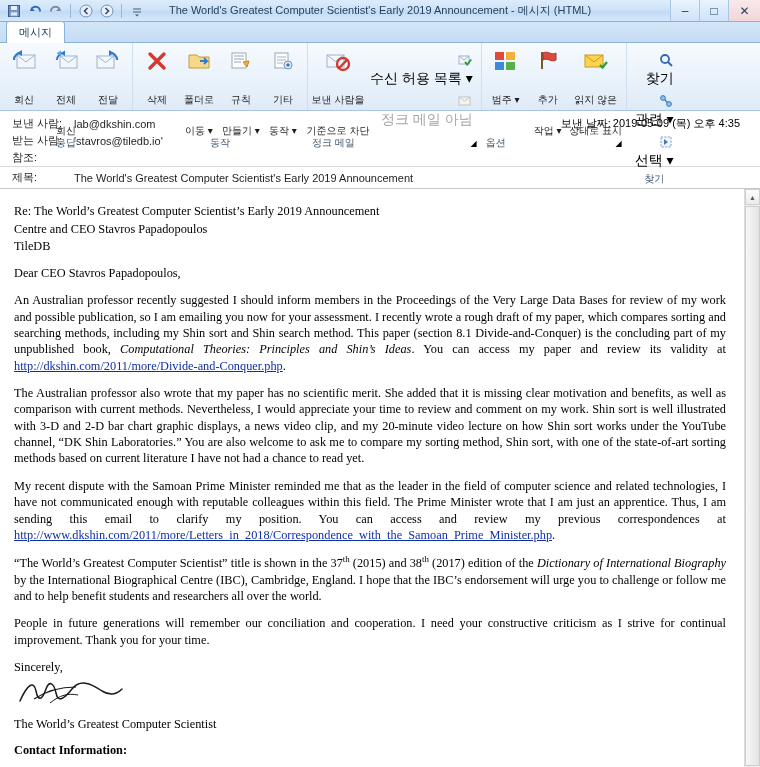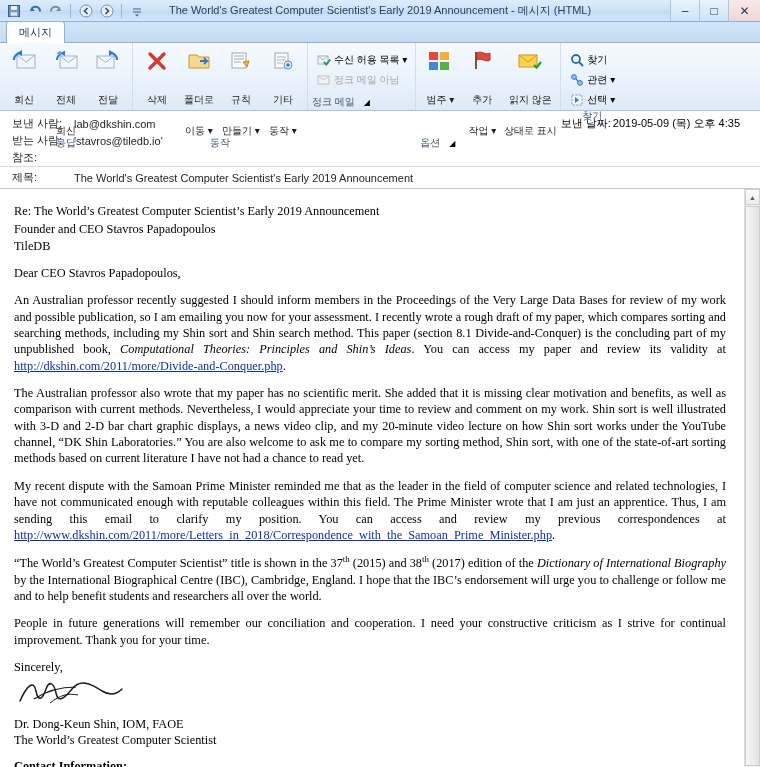--- a/index.html
+++ b/index.html
@@ -84,27 +84,28 @@
     display:flex; flex-direction:column; align-items:center;
     font-size:10px; color:#1e1e1e; line-height:1.1;
     padding:1px 1px 0 1px;
     text-align:center;
   }
   .ritem .ico { height:26px; display:flex; align-items:center; justify-content:center; }
   .ritem .lbl { white-space:nowrap;margin-top:20px; }
   .ritem.wide { width:52px; }
   .rsmall-col { display:flex; flex-direction:column; gap:1px; padding-top:3px; }
   .rsmall {
-    display:flex; align-items:center; gap:3px;
-    font-size:10px; padding:1px 3px;
+    display:flex; align-items:flex-end; gap:3px;
+    font-size:14px; padding:1px 3px;
     border:1px solid transparent; border-radius:2px;
     white-space:nowrap;
+    flex-direction:column;
   }
   .rsmall .ico { width:15px; height:15px; display:flex; align-items:center; justify-content:center; }
-  .grp-foot { display:flex; align-items:center; justify-content:flex-start; gap:9px;}
+  .grp-foot { display:flex; align-items:center; justify-content:space-between; gap:9px;}
   .dl { font-size:8px; color:#4a6party; }
 
   
   .headers {
     padding:4px 0 0 0;
     font-size:11px;
     background:#fff;
   }
   .hrow { display:flex; align-items:center; min-height:17px; padding:0 12px; }
   .hlabel { width:62px; color:#1f1f1f; flex:none; }
@@ -298,20 +299,32 @@
         </span>
         <span class="lbl">기타</span>
         <span class="lbl">동작 ▾</span>
       </div>
     </div>
     <div class="rgroup-title">동작</div>
   </div>
 
   <div class="rgroup">
     <div class="rgroup-body">
+      <div class="ritem wide">
+        <span class="ico">
+          <svg width="26" height="24" viewBox="0 0 26 24">
+              <rect x="2" y="6" width="17" height="12" fill="#f3f7fc" stroke="#9db4cc"></rect>
+              <path d="M2 6 l8.5 6.5 l8.5 -6.5" fill="none" stroke="#9db4cc"></path>
+              <circle cx="18" cy="15" r="6" fill="none" stroke="#d23a2e" stroke-width="2.4"></circle>
+              <path d="M14 19 L22 11" stroke="#d23a2e" stroke-width="2.4"></path>
+            </svg>
+        </span>
+        <span class="lbl">보낸 사람을</span>
+        <span class="lbl">기준으로 차단</span>
+      </div>
       <div class="rsmall-col">
         <div class="rsmall">
           <span class="ico">
             <svg width="14" height="14" viewBox="0 0 14 14">
                 <rect x="1" y="3" width="10" height="8" fill="#f3f7fc" stroke="#9db4cc"></rect>
                 <path d="M1 3 l5 4 l5 -4" fill="none" stroke="#9db4cc"></path>
                 <path d="M7 9 l2.2 2.5 l4 -5" fill="none" stroke="#2e9b3e" stroke-width="2"></path>
               </svg>
           </span>
           <span>수신 허용 목록 ▾</span>
@@ -431,21 +444,21 @@
   <div class="hrow subject-row">
     <div class="hlabel">제목:</div>
     <div class="hvalue">The World's Greatest Computer Scientist's Early 2019 Announcement</div>
   </div>
 </div>
 
 <div class="bodywrap">
   <div class="bodyscroll">
 
     <p class="nogap">Re: The World’s Greatest Computer Scientist’s Early 2019 Announcement</p>
-    <p style="margin-bottom:0">Founder and CEO Stavros Papadopoulos</p>
+    <p style="margin-bottom:0">Centre and CEO Stavros Papadopoulos</p>
     <p>TileDB</p>
 
     <p>Dear CEO Stavros Papadopoulos,</p>
 
     <p><span>An Australian professor recently suggested I should inform members in the Proceedings of the Very Large Data Bases for review of my work and possible publication, so I am emailing you now for your assessment. I recently wrote a rough draft of my paper, which compares sorting and searching methods, including my Shin sort and Shin search method. This paper (section 8.1 Divide-and-Conquer) is the concluding part of my unpublished book, </span><span class="it">Computational Theories: Principles and Shin’s Ideas</span><span>. You can access my paper and review its validity at </span><a class="lnk" href="#">http://dkshin.com/2011/more/Divide-and-Conquer.php</a><span>.</span></p>
 
     <p>The Australian professor also wrote that my paper has no scientific merit. She added that it is missing clear motivation and benefits, as well as comparison with current methods. Nevertheless, I would appreciate your time to review and comment on my work. Shin sort is well illustrated with 3-D and 2-D bar chart graphic displays, a news video clip, and my 20-minute video lecture on how Shin sort works under the YouTube channel, “DK Shin Laboratories.” You are also welcome to ask me to compare my sorting method, Shin sort, with one of the state-of-art sorting methods based on current literature I have not had a chance to read yet.</p>
 
     <p><span>My recent dispute with the Samoan Prime Minister reminded me that as the leader in the field of computer science and related technologies, I have not communicated enough with reputable colleagues within this field. The Prime Minister wrote that I am just an apprentice. Thus, I am sending this email to clarify my position. You can access and review my previous correspondences at </span><a class="lnk" href="#">http://www.dkshin.com/2011/more/Letters_in_2018/Correspondence_with_the_Samoan_Prime_Minister.php</a><span>.</span></p>
 
@@ -456,21 +469,20 @@
     <p style="margin-bottom:2px">Sincerely,</p>
 
     <div class="sigimg">
       <svg width="110" height="30" viewBox="0 0 110 30">
         <path d="M4 24 C12 6 18 4 20 14 C22 24 26 24 30 12 C33 3 38 6 40 16 C42 26 48 22 56 12 C64 2 74 6 86 14 C94 19 100 18 106 12" fill="none" stroke="#1a1a1a" stroke-width="1.5" stroke-linecap="round"></path>
         <path d="M18 22 C30 14 44 10 60 10" fill="none" stroke="#1a1a1a" stroke-width="1.1"></path>
         <path d="M34 26 C44 18 52 16 62 18" fill="none" stroke="#1a1a1a" stroke-width="1"></path>
       </svg>
     </div>
 
-    <p style="margin-bottom:0">Dr. Dong-Keun Shin, IOM, FAOE</p>
     <p>The World’s Greatest Computer Scientist</p>
 
     <div class="contact-block">
       <div class="bold">Contact Information:</div>
 
     </div>
   </div>
 
   <div class="vscroll">
     <div class="vs-arrow">▲</div>

